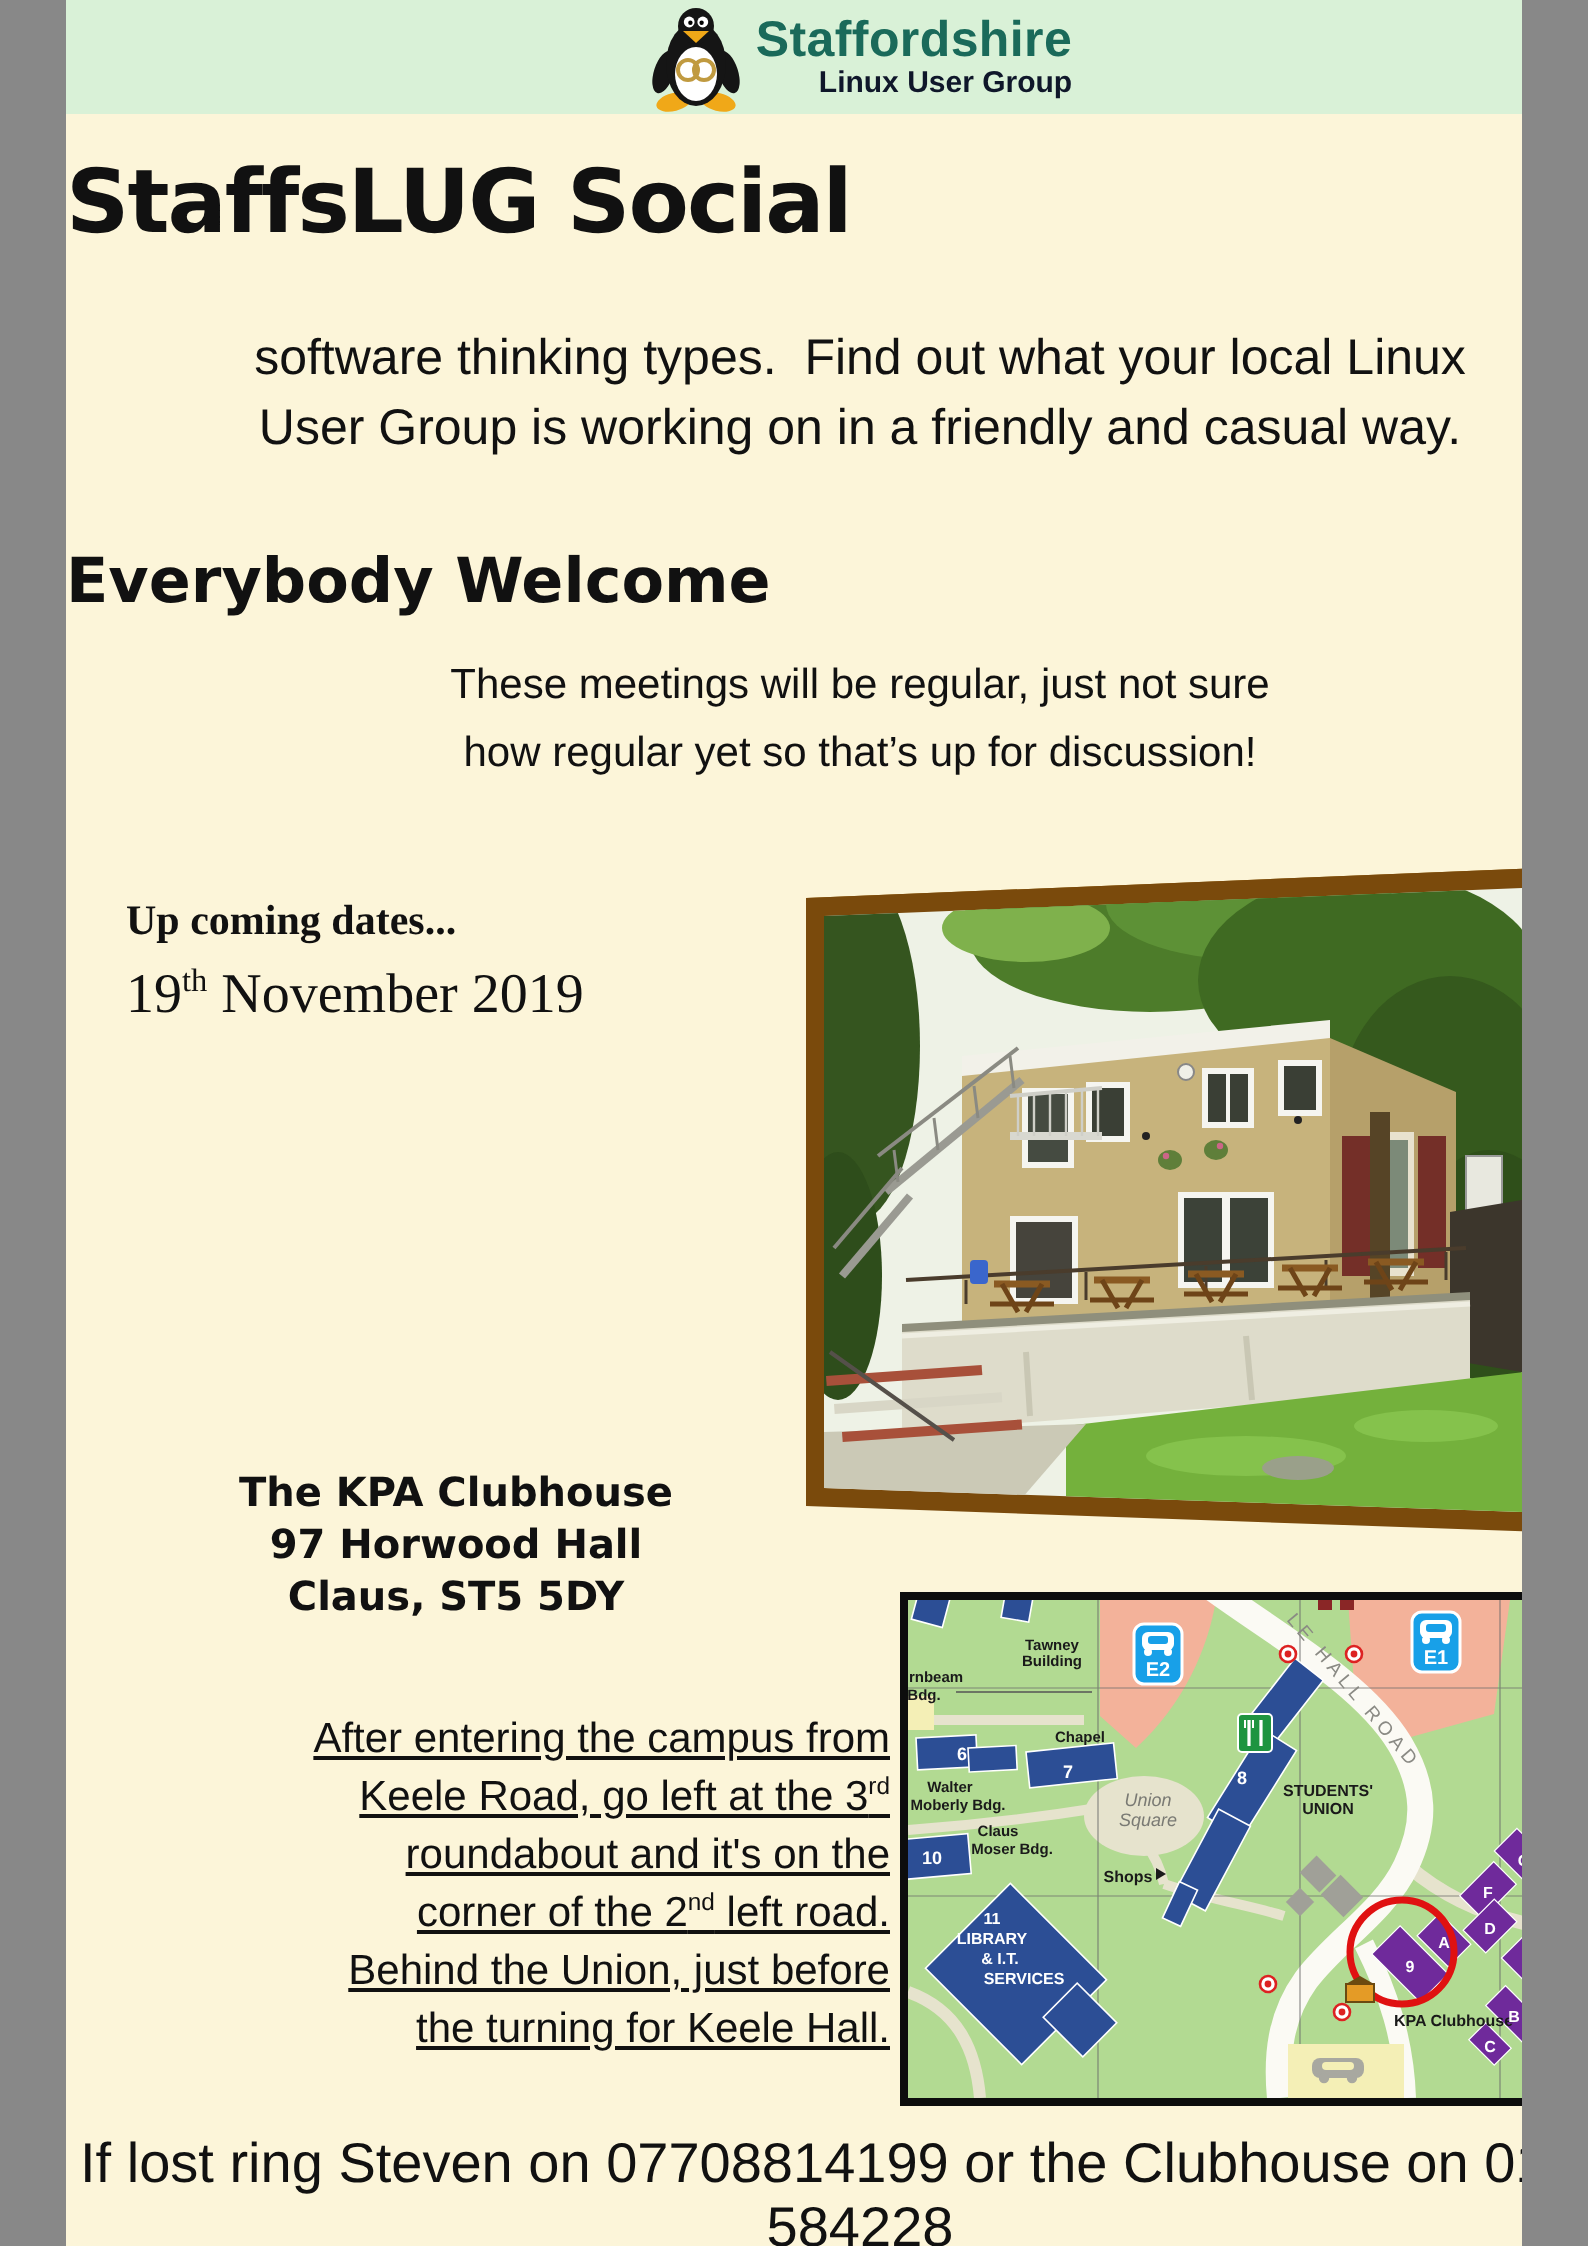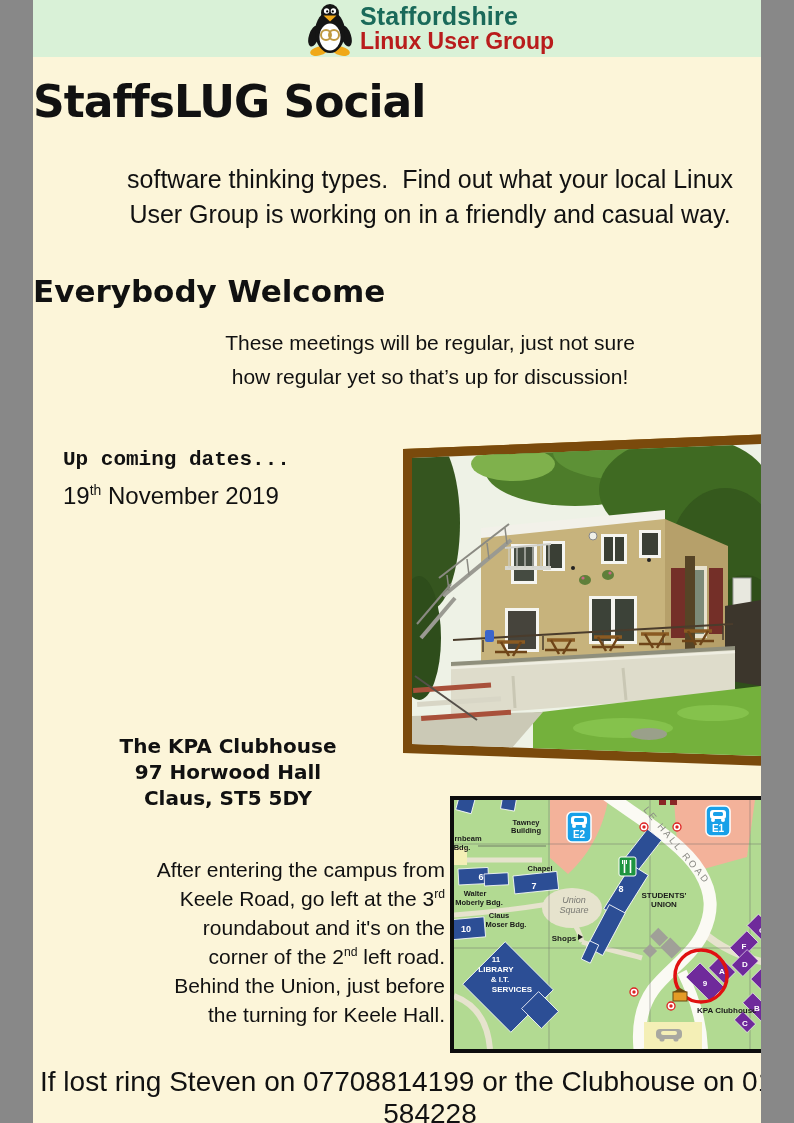--- a/index.html
+++ b/index.html
@@ -8,42 +8,42 @@
     position:relative;width:728px;height:1123px;margin:0 auto;
     background:#fcf5d9;overflow:hidden;
     font-family:"Liberation Sans",sans-serif;color:#111;
   }
   .header{
     position:absolute;left:0;top:0;width:794px;height:57px;
     background:#d9f1d7;display:flex;align-items:center;justify-content:center;gap:6px;
   }
   .org{display:flex;flex-direction:column;line-height:1.02;}
   .org-line1{font-size:25px;font-weight:600;color:#1a6a5a;letter-spacing:.2px;}
-  .org-line2{font-size:23px;font-weight:600;color:#b91c1c;}
+  .org-line2{font-size:15px;font-weight:600;color:#0f172a;text-align:right;}
   .title{
     position:absolute;left:0;top:76px;width:794px;
     font-family:"DejaVu Sans",sans-serif;font-weight:bold;font-size:44px;letter-spacing:-1px;
   }
   .intro{position:absolute;left:0;top:162px;width:794px;text-align:center;
     font-size:25px;line-height:35px;}
   .line{white-space:pre;}
   .welcome{position:absolute;left:0;top:273px;width:794px;text-align:left;
     font-family:"DejaVu Sans",sans-serif;font-weight:bold;font-size:31px;}
   .note{position:absolute;left:0;top:326px;width:794px;text-align:center;
     font-size:21px;line-height:34px;}
   .upcoming{position:absolute;left:30px;top:448px;
-    font-family:Liberation Mono, monospace;font-weight:bold;font-size:21px;}
+    font-family:Liberation Serif, serif;font-weight:bold;font-size:21px;}
   .date{position:absolute;left:30px;top:482px;
-    font-family:Liberation Sans, sans-serif;font-size:24px;}
+    font-family:Liberation Serif, serif;font-size:28px;}
   .sup{vertical-align:super;font-size:0.58em;line-height:0;}
   .photo{position:absolute;left:360px;top:428px;width:432px;height:350px;}
   .venue{position:absolute;left:28px;top:733px;width:334px;text-align:center;
     font-family:"DejaVu Sans",sans-serif;font-weight:bold;font-size:20px;line-height:26px;}
   .directions{position:absolute;left:28px;top:855px;width:384px;text-align:right;
-    font-size:21px;line-height:29px;}
+    font-size:21px;line-height:29px;text-decoration:underline;}
   .map-wrap{position:absolute;left:417px;top:796px;width:364px;height:249px;
     border:4px solid #0d0d0d;background:#b2da92;}
   .footer{position:absolute;left:0;top:1066px;width:794px;text-align:center;font-size:28px;}
   svg text{font-family:"Liberation Sans",sans-serif;}
 </style>
 </head>
 <body>
 
 <div class="page">
 

